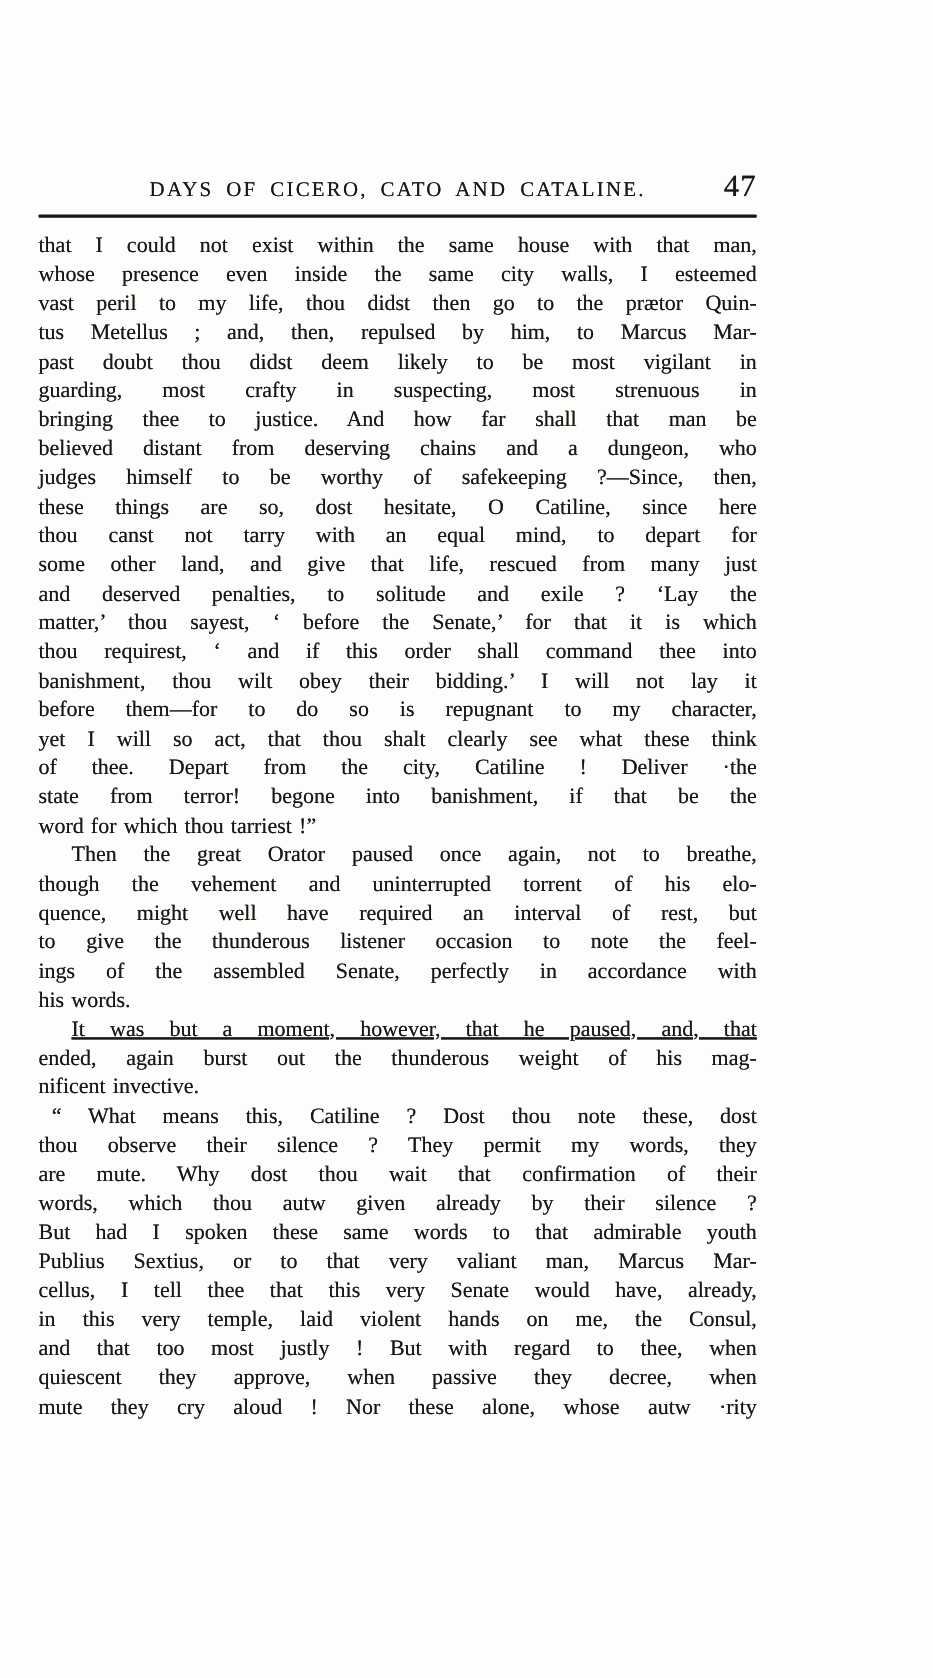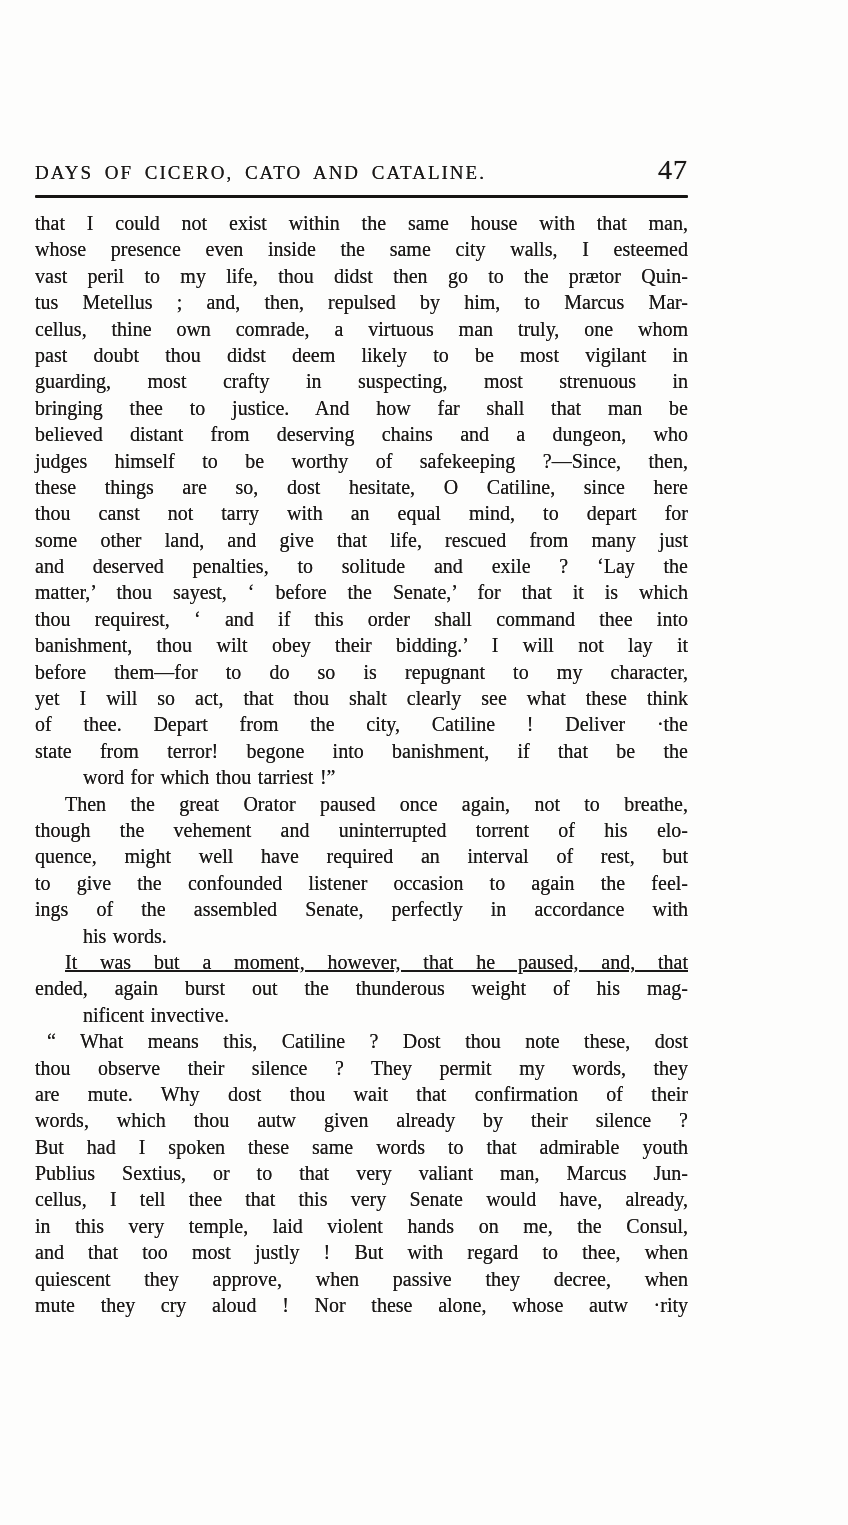--- a/index.html
+++ b/index.html
@@ -20,20 +20,21 @@
     position: absolute;
     left: 35px;
     top: 160px;
     width: 653px;
   }
   header.page-header {
     position: relative;
     height: 26px;
   }
   .running-title {
+    text-align: center;
     font-size: 19px;
     line-height: 26px;
     letter-spacing: 2px;
     word-spacing: 5px;
     white-space: nowrap;
     text-shadow: 0 0 0.6px rgba(26,24,23,0.85);
   }
   .page-number {
     position: absolute;
     right: 0;
@@ -58,40 +59,38 @@
     line-height: 26.4px;
     height: 26.4px;
     white-space: nowrap;
     text-align: justify;
     text-align-last: justify;
     word-spacing: 1.5px;
     text-shadow: 0 0 0.5px rgba(26,24,23,0.8);
   }
   .line.unjustified {
     text-align-last: left;
-    margin-left: 48px;
   }
 </style>
 </head>
 <body>
 
 <div id="page">
   <div id="column">
     <header class="page-header">
       <div class="running-title">DAYS OF CICERO, CATO AND CATALINE.</div>
       <div class="page-number">47</div>
     </header>
     <div class="header-rule"></div>
     <main class="page-body">
         <div class="paragraph">
           <div class="line">that I could not exist within the same house with that man,</div>
           <div class="line">whose presence even inside the same city walls, I esteemed</div>
           <div class="line">vast peril to my life, thou didst then go to the prætor Quin-</div>
           <div class="line">tus Metellus ; and, then, repulsed by him, to Marcus Mar-</div>
-          <div class="line">cellus, thine own comrade, a virtuous man truly, one whom</div>
           <div class="line">past doubt thou didst deem likely to be most vigilant in</div>
           <div class="line">guarding, most crafty in suspecting, most strenuous in</div>
           <div class="line">bringing thee to justice.  And how far shall that man be</div>
           <div class="line">believed distant from deserving chains and a dungeon, who</div>
           <div class="line">judges himself to be worthy of safekeeping ?—Since, then,</div>
           <div class="line">these things are so, dost hesitate, O Catiline, since here</div>
           <div class="line">thou canst not tarry with an equal mind, to depart for</div>
           <div class="line">some other land, and give that life, rescued from many just</div>
           <div class="line">and deserved penalties, to solitude and exile ?  ‘Lay the</div>
           <div class="line">matter,’ thou sayest, ‘ before the Senate,’ for that it is which</div>
@@ -100,36 +99,36 @@
           <div class="line">before them—for to do so is repugnant to my character,</div>
           <div class="line">yet I will so act, that thou shalt clearly see what these think</div>
           <div class="line">of thee.  Depart from the city, Catiline !   Deliver ·the</div>
           <div class="line">state from terror! begone into banishment, if that be the</div>
           <div class="line unjustified">word for which thou tarriest !”</div>
         </div>
         <div class="paragraph">
           <div class="line" style="text-indent: 30px;">Then the great Orator paused once again, not to breathe,</div>
           <div class="line">though the vehement and uninterrupted torrent of his elo-</div>
           <div class="line">quence, might well have required an interval of rest, but</div>
-          <div class="line">to give the confounded listener occasion to again the feel-</div>
+          <div class="line">to give the thunderous listener occasion to note the feel-</div>
           <div class="line">ings of the assembled Senate, perfectly in accordance with</div>
           <div class="line unjustified">his words.</div>
         </div>
         <div class="paragraph">
           <div class="line" style="text-indent: 30px; text-decoration: underline;">It was but a moment, however, that he paused, and, that</div>
           <div class="line">ended, again burst out the thunderous weight of his mag-</div>
           <div class="line unjustified">nificent invective.</div>
         </div>
         <div class="paragraph">
           <div class="line" style="text-indent: 12px;">“ What means this, Catiline ?  Dost thou note these, dost</div>
           <div class="line">thou observe their silence ?   They permit my words, they</div>
           <div class="line">are mute.   Why dost thou wait that confirmation of their</div>
           <div class="line">words, which thou autw given already by their silence ?</div>
           <div class="line">But had I spoken these same words to that admirable youth</div>
-          <div class="line">Publius Sextius, or to that very valiant man, Marcus Jun-</div>
+          <div class="line">Publius Sextius, or to that very valiant man, Marcus Mar-</div>
           <div class="line">cellus, I tell thee that this very Senate would have, already,</div>
           <div class="line">in this very temple, laid violent hands on me, the Consul,</div>
           <div class="line">and that too most justly !   But with regard to thee, when</div>
           <div class="line">quiescent they approve, when passive they decree, when</div>
           <div class="line">mute they cry aloud !   Nor these alone, whose autw ·rity</div>
         </div>
       </main>
   </div>
 </div>
 

